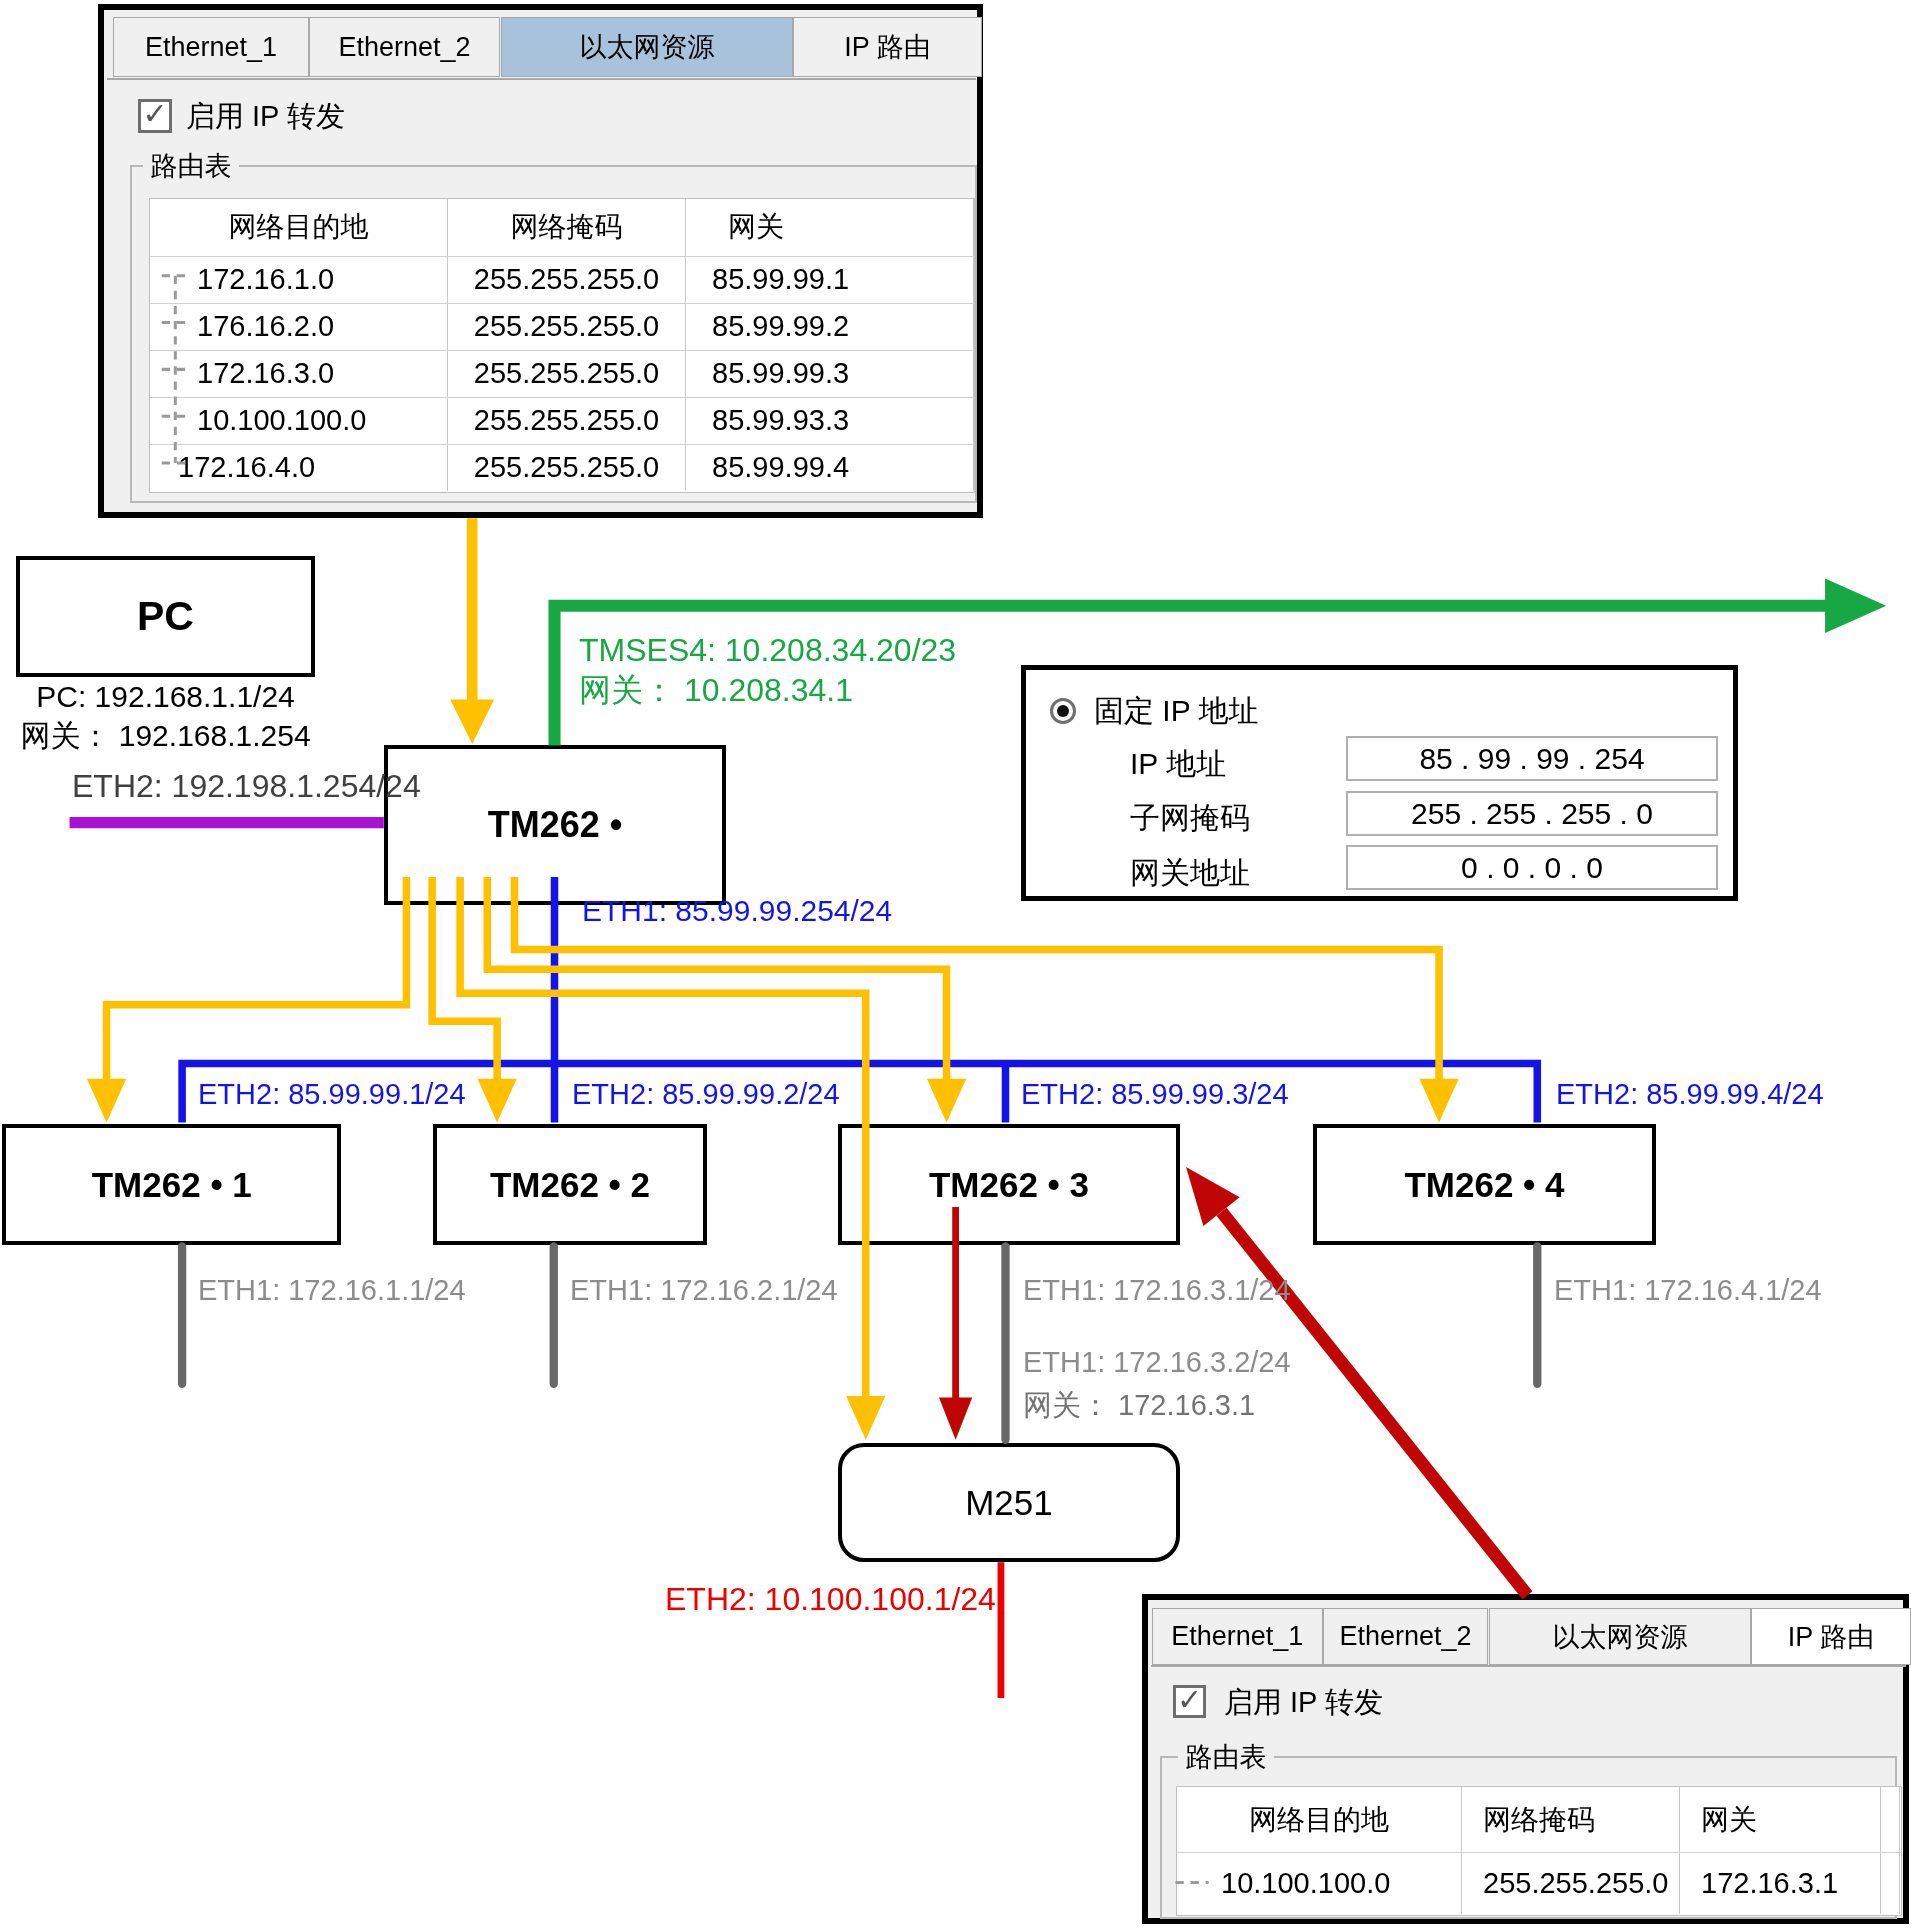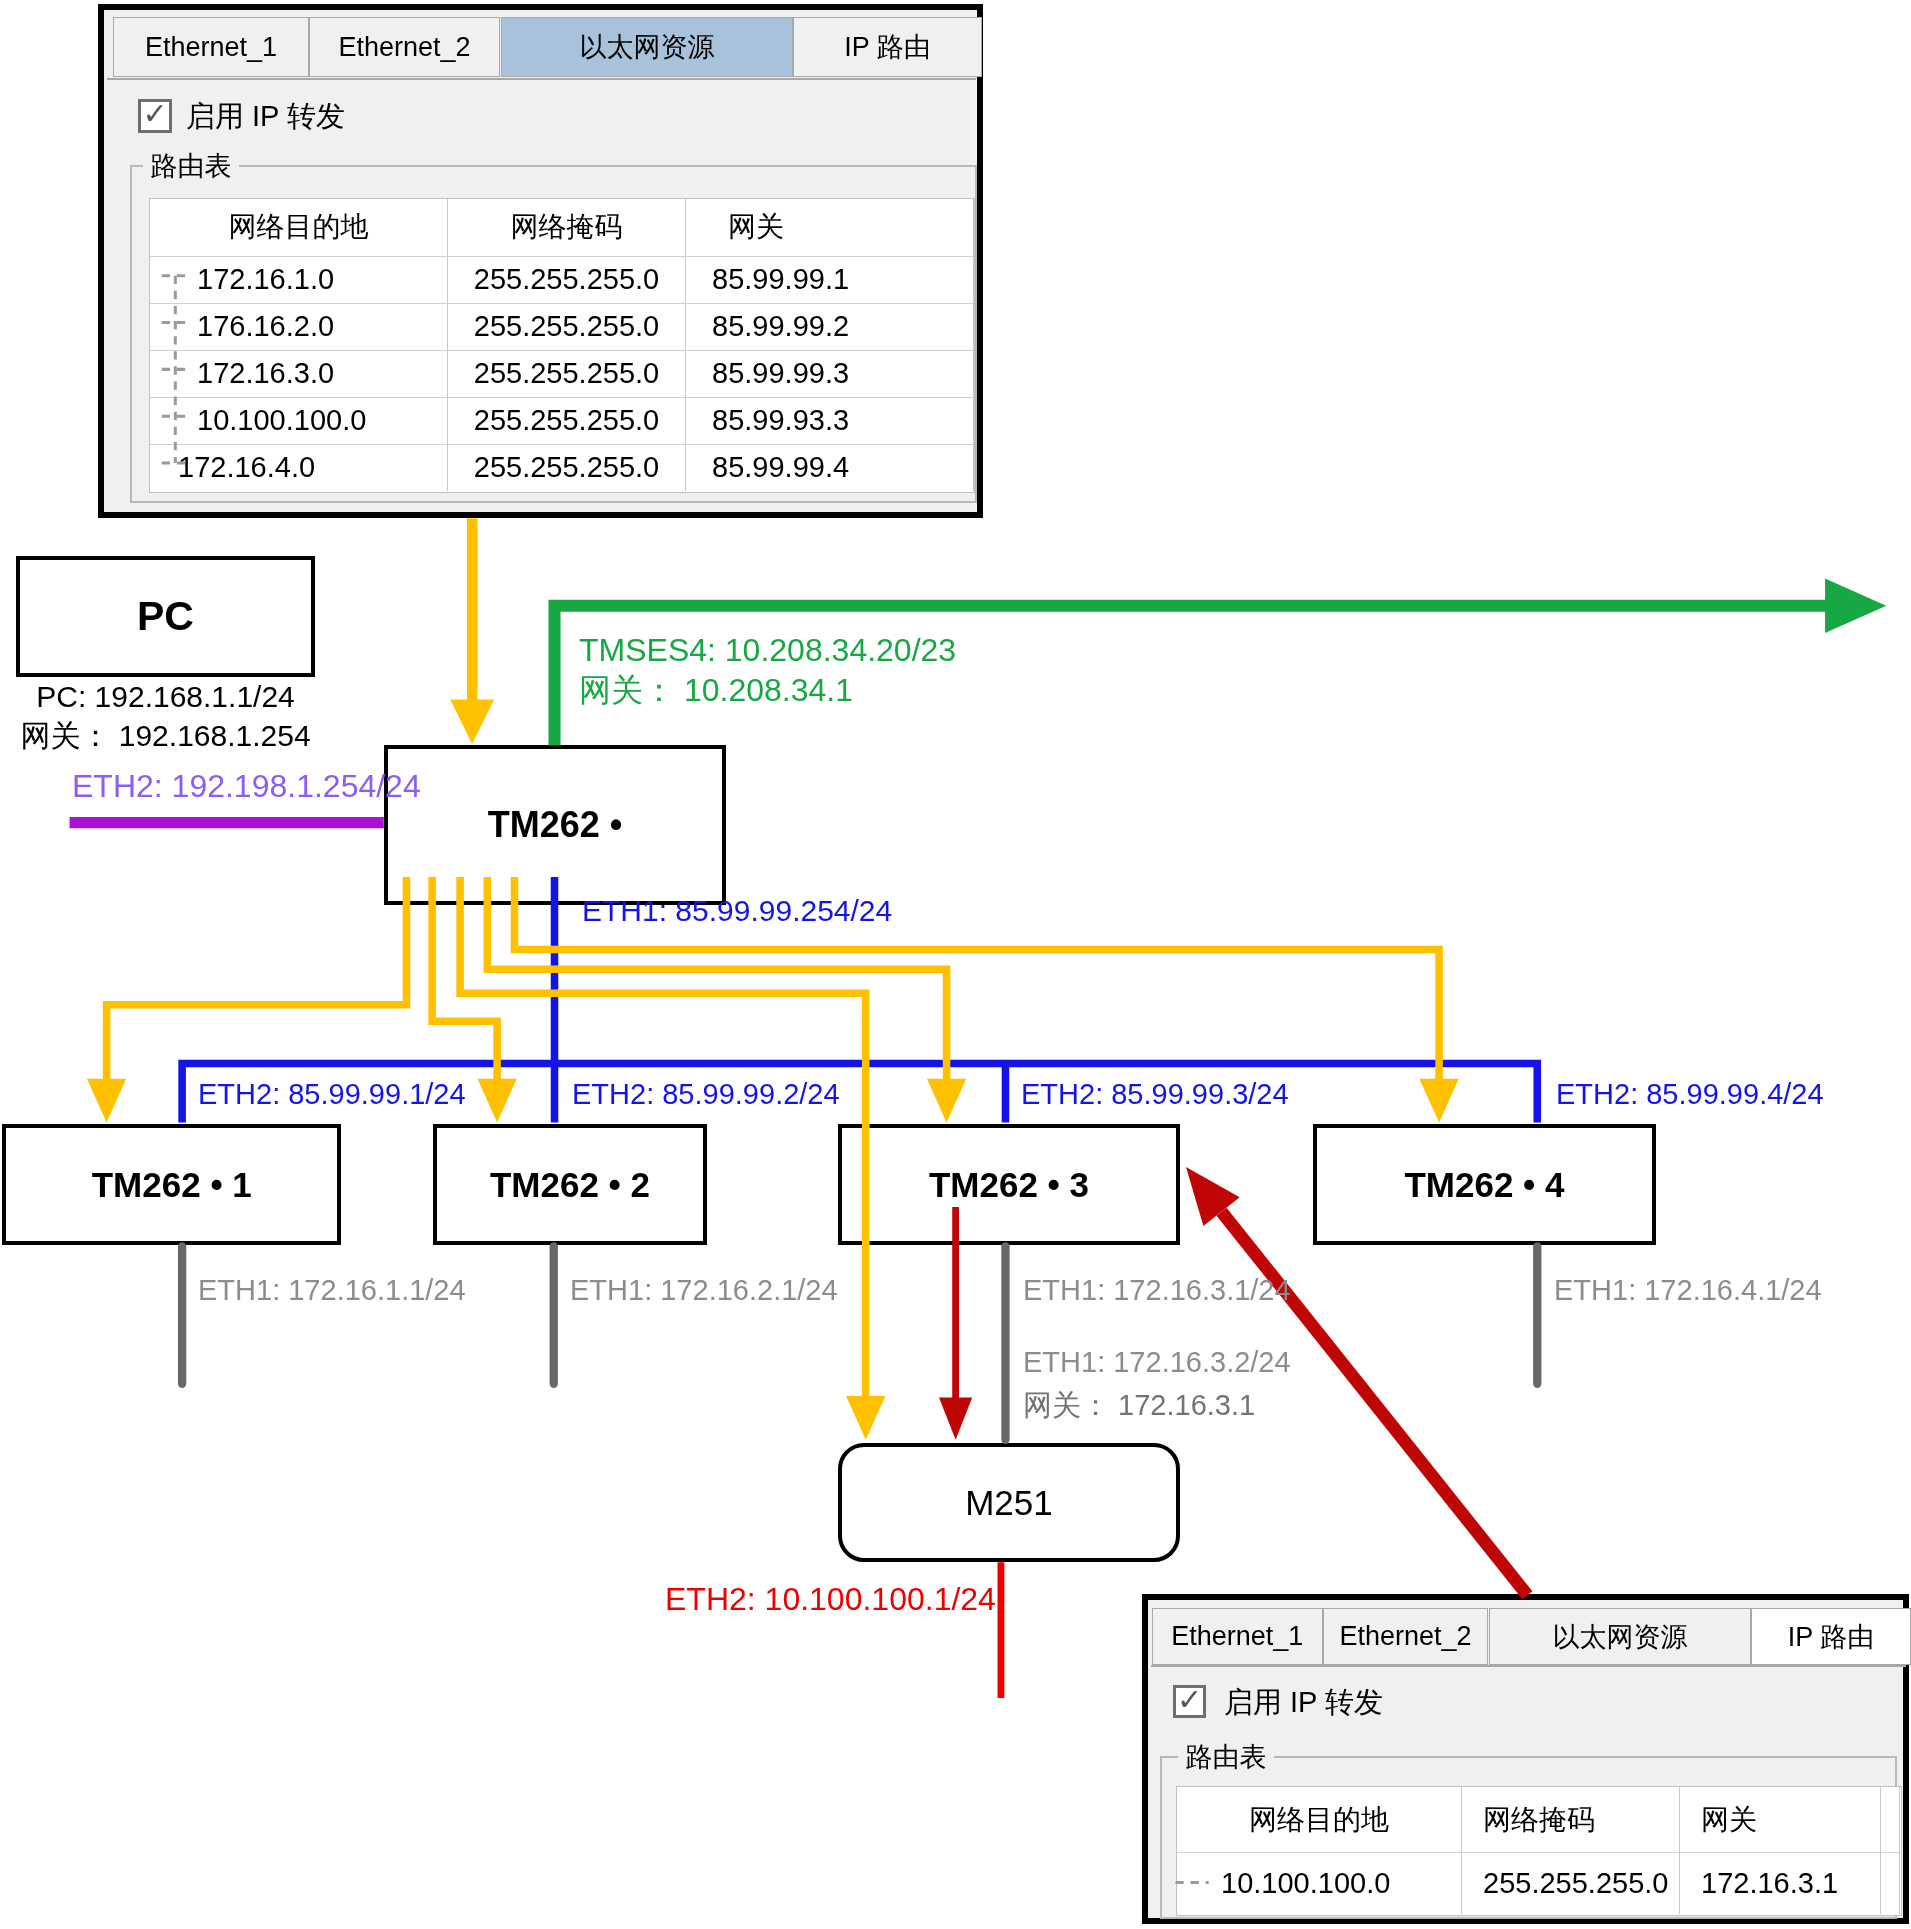--- a/index.html
+++ b/index.html
@@ -151,29 +151,47 @@
         <div class="tcell" style="padding-left:26px;">85.99.99.4</div>
       </div>
     </div>
   </div>
 
   <div class="node" style="left:16px;top:556px;width:299px;height:121px;font-size:41px;">
       <span>PC</span>
     </div>
   <div class="lbl" style="left:0px;top:680px;width:331px;text-align:center;font-size:30px;">PC: 192.168.1.1/24</div>
   <div class="lbl" style="left:0px;top:719px;width:331px;text-align:center;font-size:30px;">网关： 192.168.1.254</div>
-  <div class="lbl" style="left:72px;top:769px;color:#8b5cf6;font-size:32px;">ETH2: 192.198.1.254/24</div>
+  <div class="lbl" style="left:72px;top:769px;color:#404040;font-size:32px;">ETH2: 192.198.1.254/24</div>
 
   <div class="node" style="left:384px;top:745px;width:342px;height:160px;font-size:36px;">
       <span>TM262 •</span>
     </div>
   <div class="lbl" style="left:579px;top:633px;color:#17A844;font-size:32px;">TMSES4: 10.208.34.20/23</div>
   <div class="lbl" style="left:579px;top:673px;color:#17A844;font-size:32px;">网关：  10.208.34.1</div>
   <div class="lbl" style="left:582px;top:894px;color:#1414E8;font-size:30px;">ETH1: 85.99.99.254/24</div>
 
+  <div class="panel" style="left:1021px;top:665px;width:717px;height:236px;">
+    <div class="radio-outer" style="left:24px;top:28px;">
+        <div class="radio-inner"></div>
+      </div>
+    <div class="lbl" style="left:68px;top:24px;font-size:30px;">固定 IP 地址</div>
+    <div class="lbl" style="left:104px;top:77px;font-size:30px;">IP 地址</div>
+    <div class="ipbox" style="left:320px;top:66px;width:372px;height:45px;">
+        <span>85  .  99  .  99  .  254</span>
+      </div>
+    <div class="lbl" style="left:104px;top:131px;font-size:30px;">子网掩码</div>
+    <div class="ipbox" style="left:320px;top:121px;width:372px;height:45px;">
+        <span>255  .  255  .  255  .  0</span>
+      </div>
+    <div class="lbl" style="left:104px;top:186px;font-size:30px;">网关地址</div>
+    <div class="ipbox" style="left:320px;top:175px;width:372px;height:45px;">
+        <span>0  .  0  .  0  .  0</span>
+      </div>
+  </div>
 
   <div class="lbl" style="left:198px;top:1079px;color:#1414E8;">ETH2: 85.99.99.1/24</div>
   <div class="lbl" style="left:572px;top:1079px;color:#1414E8;">ETH2: 85.99.99.2/24</div>
   <div class="lbl" style="left:1021px;top:1079px;color:#1414E8;">ETH2: 85.99.99.3/24</div>
   <div class="lbl" style="left:1556px;top:1079px;color:#1414E8;">ETH2: 85.99.99.4/24</div>
 
   <div class="node" style="left:2.3px;top:1124px;width:339px;height:121px;">
       <span>TM262 • 1</span>
     </div>
   <div class="node" style="left:433px;top:1124px;width:274px;height:121px;">

